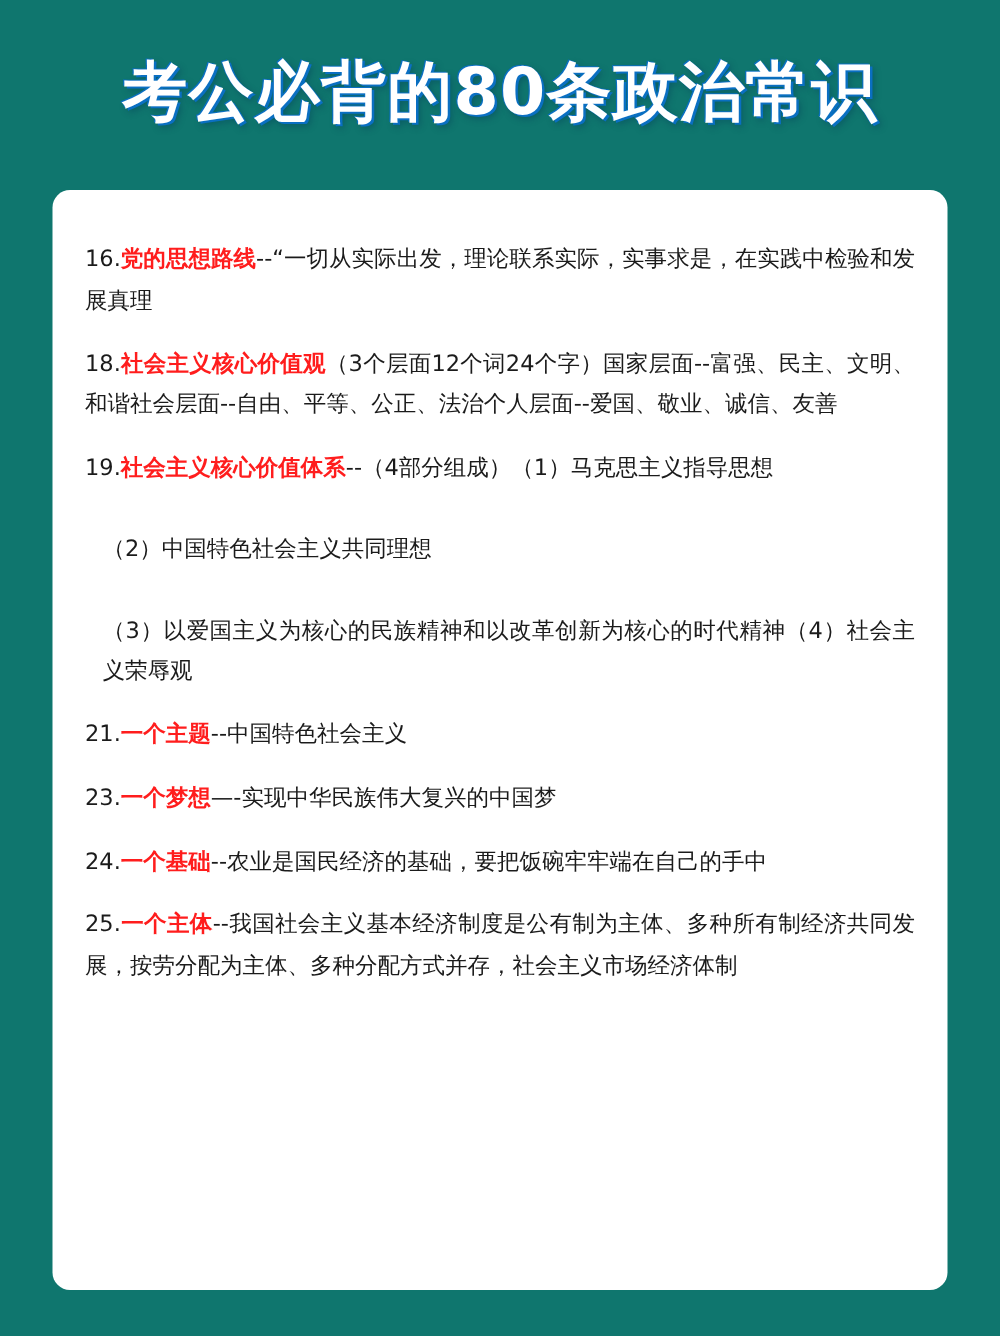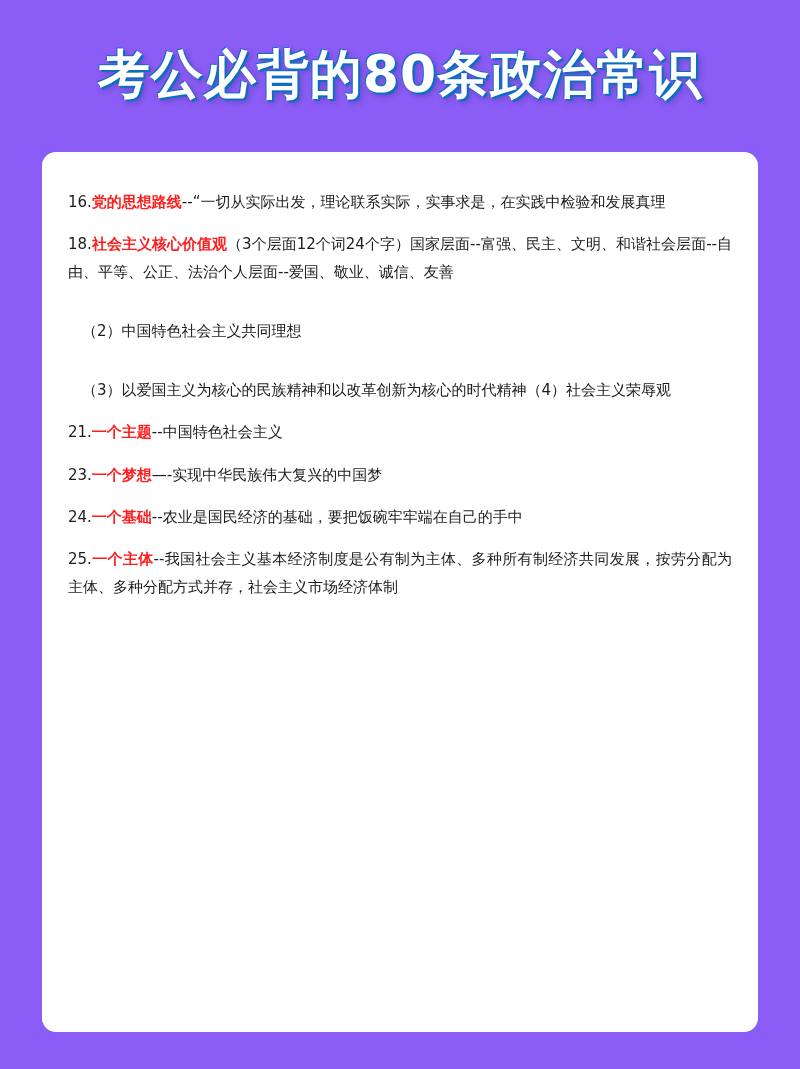--- a/index.html
+++ b/index.html
@@ -10,21 +10,21 @@
     width: 800px;
     height: 1069px;
     background: #1a9cff;
     font-family: "Liberation Sans", "DejaVu Sans", sans-serif;
     overflow: hidden;
   }
   .page {
     position: relative;
     width: 800px;
     height: 1069px;
-    background: #8b5cf6;
+    background: #0f766e;
     box-sizing: border-box;
     padding: 0;
   }
   .title-wrap {
     padding: 46px 0 20px 0;
     text-align: center;
   }
   .title {
     display: inline-block;
     color: #ffffff;
@@ -44,21 +44,21 @@
     top: 152px;
     width: 716px;
     height: 880px;
     background: #ffffff;
     border-radius: 14px;
     box-sizing: border-box;
     padding: 22px 26px 18px 26px;
     overflow: hidden;
   }
   .entry {
-    font-size: 15px;
+    font-size: 18px;
     line-height: 1.82;
     color: #1b1b1b;
     text-align: justify;
     font-family: "DejaVu Sans", "Liberation Sans", sans-serif;
   }
   .entry .num {
     color: #1b1b1b;
   }
   .entry .kw {
     color: #ff1d1d;
@@ -86,20 +86,23 @@
 
     <p class="entry">
       <span class="num">16.</span><span class="kw">党的思想路线</span><span class="body">--“一切从实际出发，理论联系实际，实事求是，在实践中检验和发展真理</span>
     </p>
 
 
     <p class="entry">
       <span class="num">18.</span><span class="kw">社会主义核心价值观</span><span class="body">（3个层面12个词24个字）国家层面--富强、民主、文明、和谐社会层面--自由、平等、公正、法治个人层面--爱国、敬业、诚信、友善</span>
     </p>
 
+    <p class="entry">
+      <span class="num">19.</span><span class="kw">社会主义核心价值体系</span><span class="body">--（4部分组成）（1）马克思主义指导思想</span>
+    </p>
 
     <p class="entry indent">
       <span class="body">（2）中国特色社会主义共同理想</span>
     </p>
 
     <p class="entry indent">
       <span class="body">（3）以爱国主义为核心的民族精神和以改革创新为核心的时代精神（4）社会主义荣辱观</span>
     </p>
 
 

